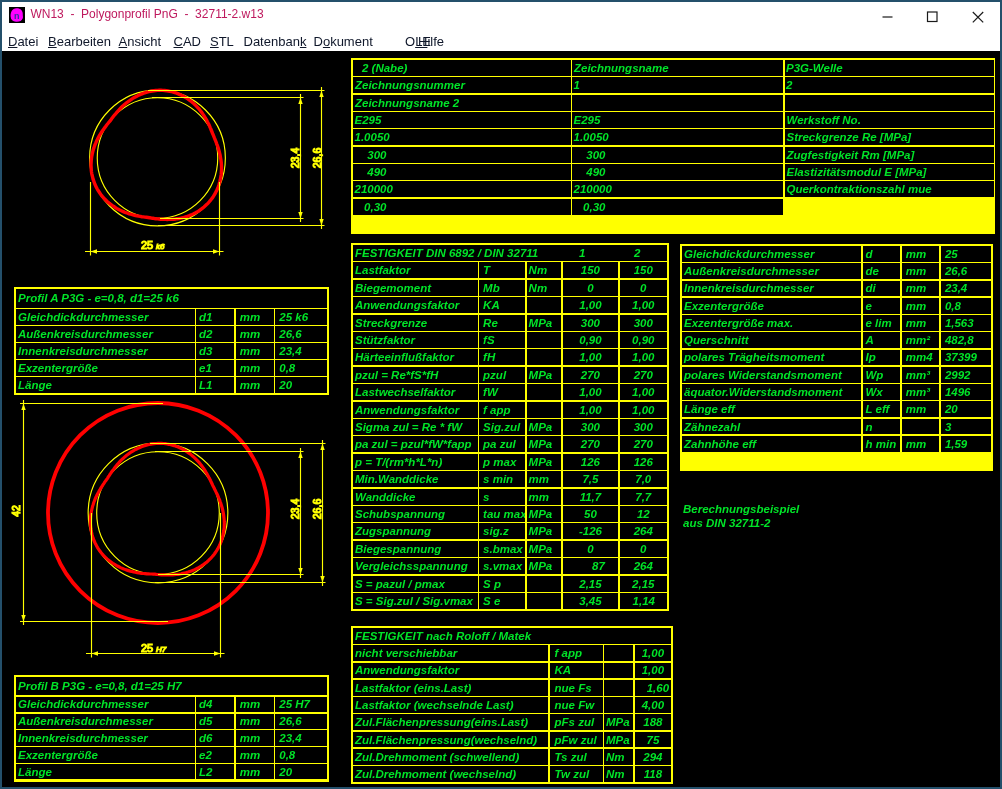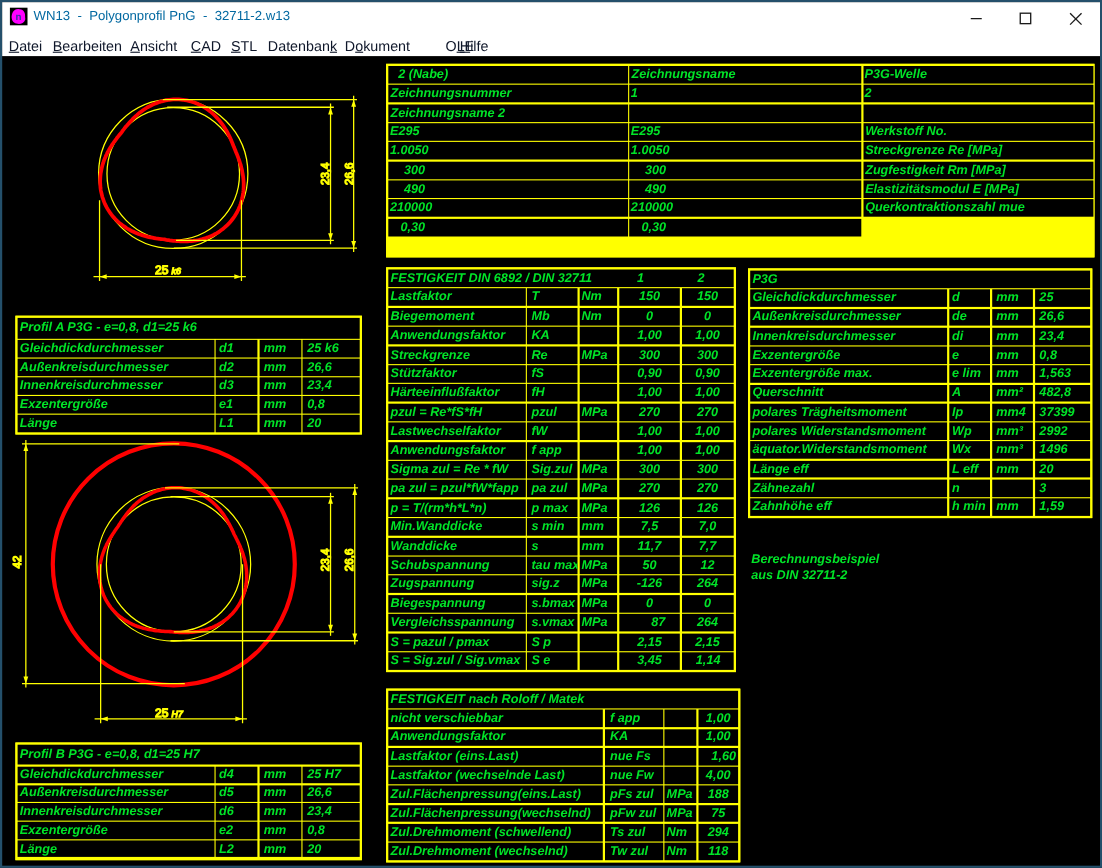--- a/index.html
+++ b/index.html
@@ -1,21 +1,21 @@
 <!DOCTYPE html>
 <html><head><meta charset="utf-8">
 <style>
 * { margin:0; padding:0; box-sizing:border-box; }
 html,body { width:1002px; height:789px; background:#000; overflow:hidden;
   position:relative; }
 #win { position:absolute; left:0; top:0; width:1002px; height:789px;
   border:2px solid #24506b; }
 #titlebar { position:absolute; left:0; top:0; width:998px; height:49px; background:#fff; }
 #title { position:absolute; left:28.4px; top:5px; font:12px "Liberation Sans",sans-serif;
-  color:#0369a1; white-space:pre; }
+  color:#be185d; white-space:pre; }
 #appicon { position:absolute; left:7px; top:5px; width:16px; height:16px; background:#000; }
 .mi { position:absolute; top:31.5px; font:13px "Liberation Sans",sans-serif; color:#0f172a; white-space:pre; }
 #draw { position:absolute; left:2px; top:51px; }
 .tbl { position:absolute; display:grid; gap:1.5px; background:#ffff00; border:2px solid #ffff00;
   font:italic bold 11.5px "Liberation Sans",sans-serif; color:#00e428; }
 .tbl > div { background:#000; display:flex; align-items:center; padding-left:2px;
   overflow:hidden; white-space:pre; }
 .s2 { grid-column:span 2; } .s4 { grid-column:span 4; } .s5 { grid-column:span 5; }
 #bsp { position:absolute; left:683px; top:502px; font:italic bold 11.5px/14px "Liberation Sans",sans-serif; color:#00e428; }
 </style></head>
@@ -274,21 +274,20 @@
 <div style="padding-left:2px"></div>
 <div style="justify-content:center;padding-left:0">2,15</div>
 <div style="justify-content:center;padding-left:0">2,15</div>
 <div>S = Sig.zul / Sig.vmax</div>
 <div style="padding-left:4px">S e</div>
 <div style="padding-left:2px"></div>
 <div style="justify-content:center;padding-left:0">3,45</div>
 <div style="justify-content:center;padding-left:1px">1,14</div>
 </div>
 <div class="tbl" style="left:680px;top:244px;width:313px;height:227px;grid-template-columns:179px 37.7px 37.7px 50.1px;grid-template-rows:repeat(13,1fr)">
-<div class="s4">P3G</div>
 <div>Gleichdickdurchmesser</div>
 <div style="padding-left:3px">d</div>
 <div style="padding-left:4px">mm</div>
 <div style="padding-left:4px">25</div>
 <div>Außenkreisdurchmesser</div>
 <div style="padding-left:3px">de</div>
 <div style="padding-left:4px">mm</div>
 <div style="padding-left:4px">26,6</div>
 <div>Innenkreisdurchmesser</div>
 <div style="padding-left:3px">di</div>

